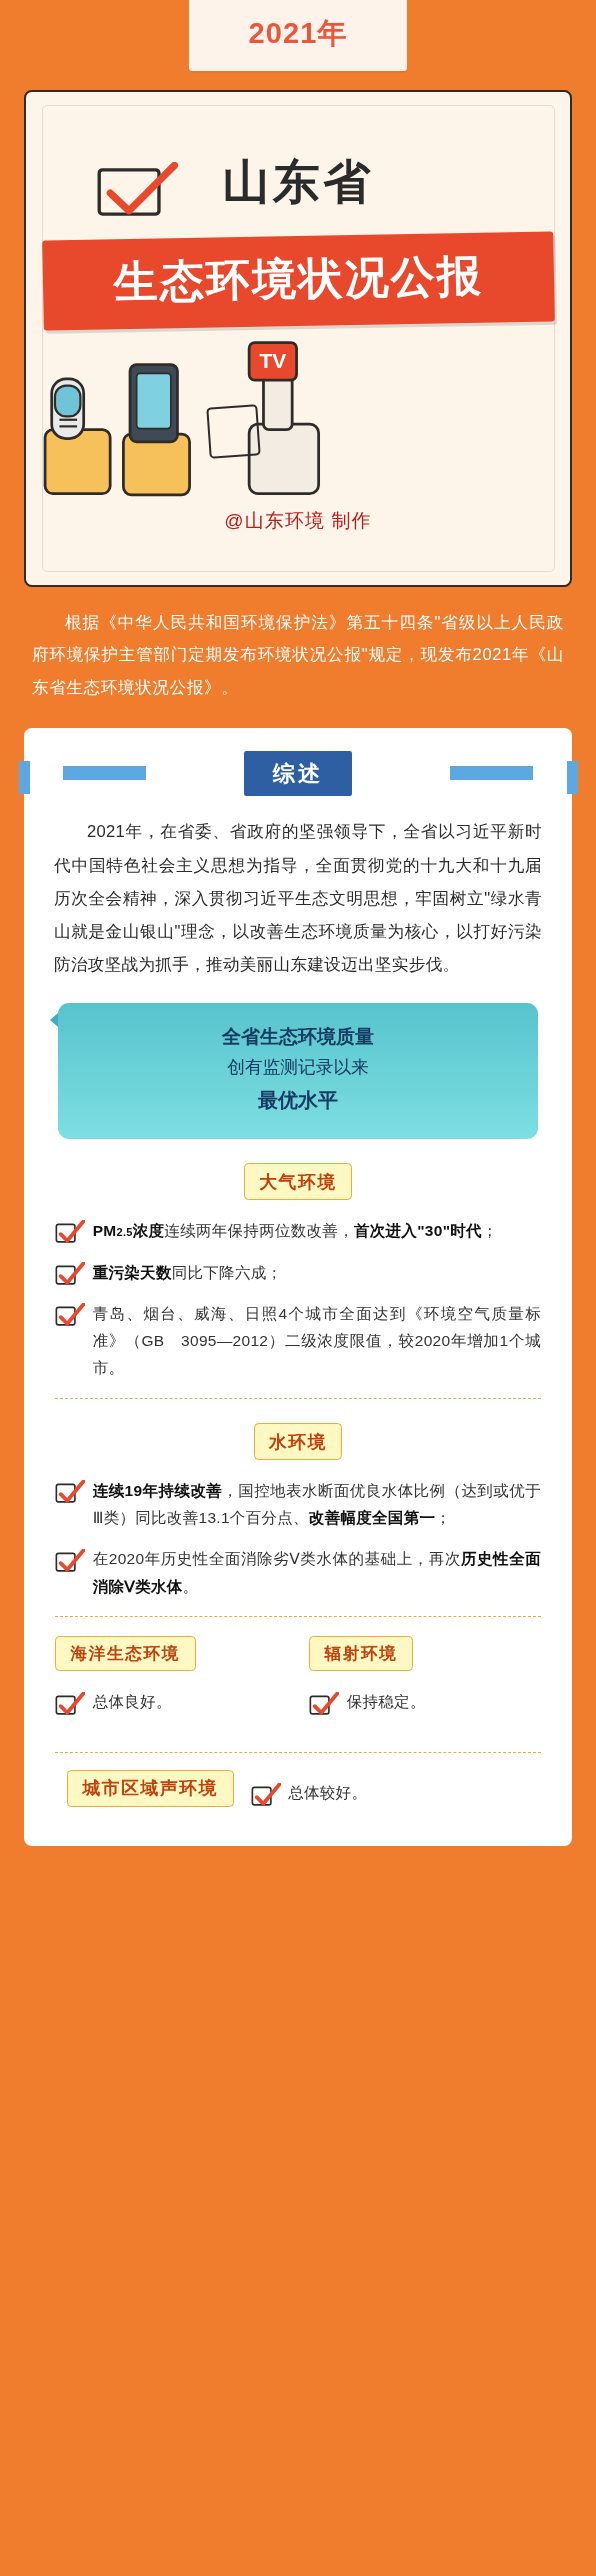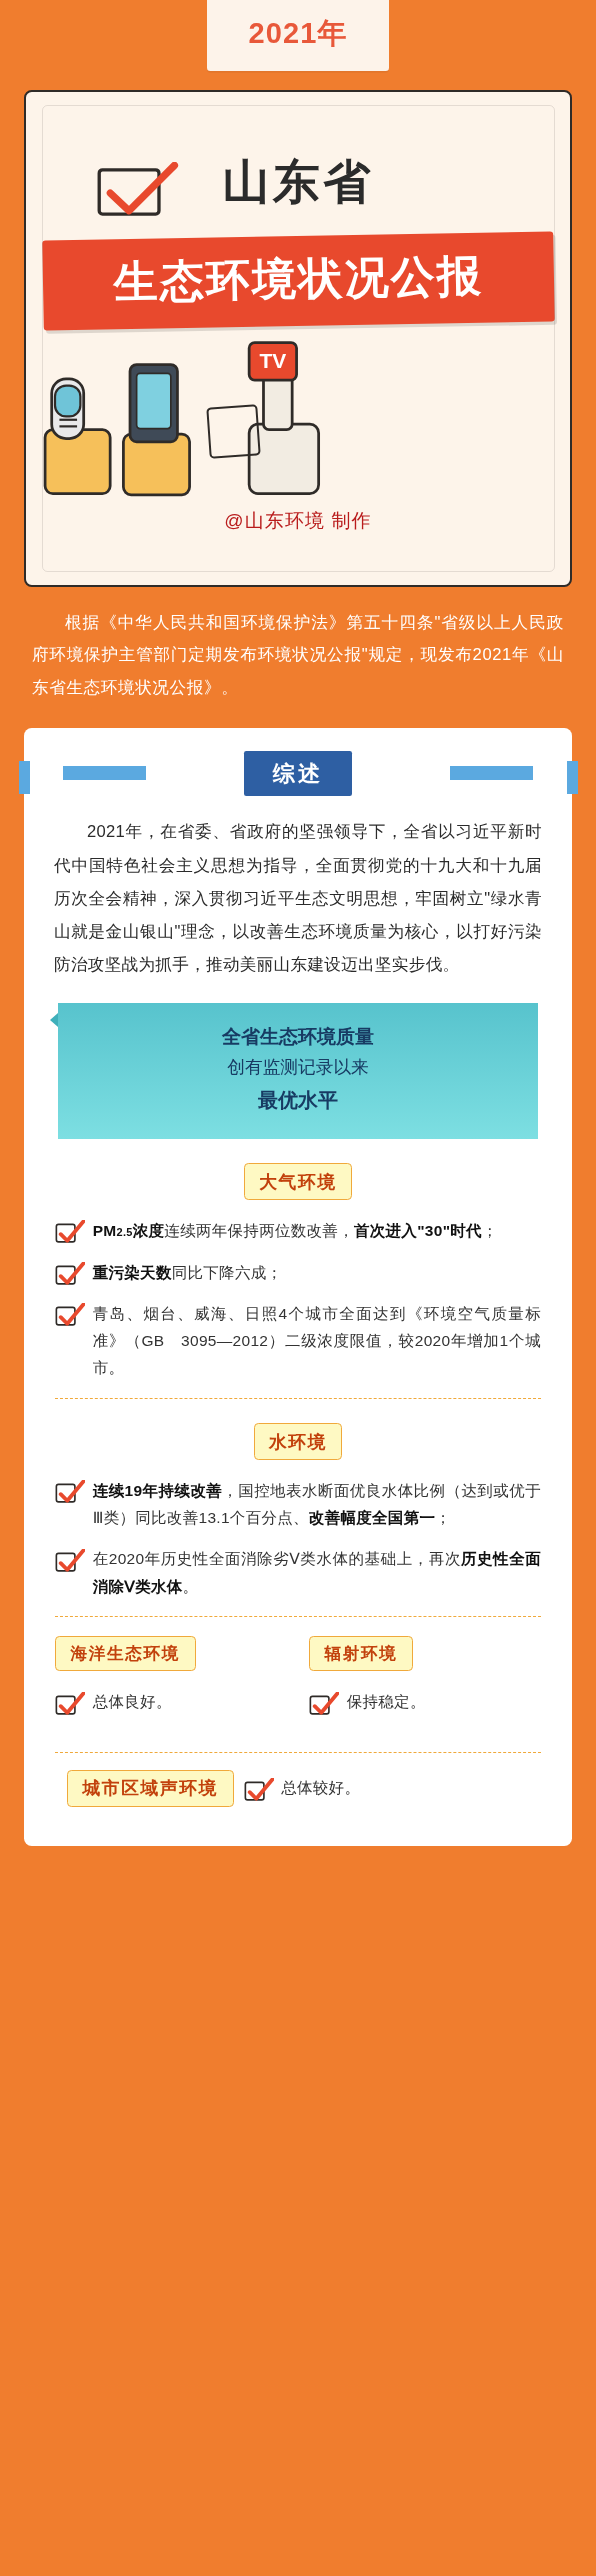--- a/index.html
+++ b/index.html
@@ -17,21 +17,21 @@
     width: 596px;
     min-height: 2576px;
     background: #f07d2e;
     overflow: hidden;
   }
 
   
   .year-ribbon {
     position: relative;
     margin: 0 auto;
-    width: 182px;
+    width: 218px;
     background: #fdf3ea;
     border-radius: 0 0 3.3px 3.3px;
     text-align: center;
     padding: 14.4px 0 16.6px;
     box-shadow: 0 1.7px 0 rgba(0,0,0,0.05);
   }
   .year-ribbon .year {
     font-size: 29px;
     font-weight: bold;
     color: #e8583a;
@@ -183,21 +183,21 @@
     text-indent: 33px;
     letter-spacing: 0.3px;
   }
 
   
   .callout {
     position: relative;
     margin: 22px 34px 0 34px;
     background: #5cc6cf;
     background: linear-gradient(180deg, #57c3cd 0%, #7ddfe2 100%);
-    border-radius: 0;
+    border-radius: 11px;
     text-align: center;
     padding: 19px 5.5px 22px 5.5px;
     color: #173b63;
   }
   .callout::before {
     content: "";
     position: absolute;
     left: -7.7px;
     top: 10px;
     border-top: 7.7px solid transparent;
@@ -258,23 +258,23 @@
     margin: 19px 31px 0 31px;
     gap: 22px;
   }
   .col { flex: 1 1 0; }
   .col .tag { font-size: 16.6px; }
   .col .item { margin-top: 17px; }
   .col .item-text { font-size: 15.5px; }
 
   .inline-block {
     display: flex;
-    align-items: center;
+    align-items: flex-end;
     margin: 16.6px 31px 0 31px;
-    gap: 10px;
+    gap: 17px;
     padding-left: 12px;
   }
   .inline-block .tag { flex: 0 0 auto; }
   .inline-block .item {
     margin-bottom: 0;
     align-items: center;
   }
 </style>
 </head>
 <body>

